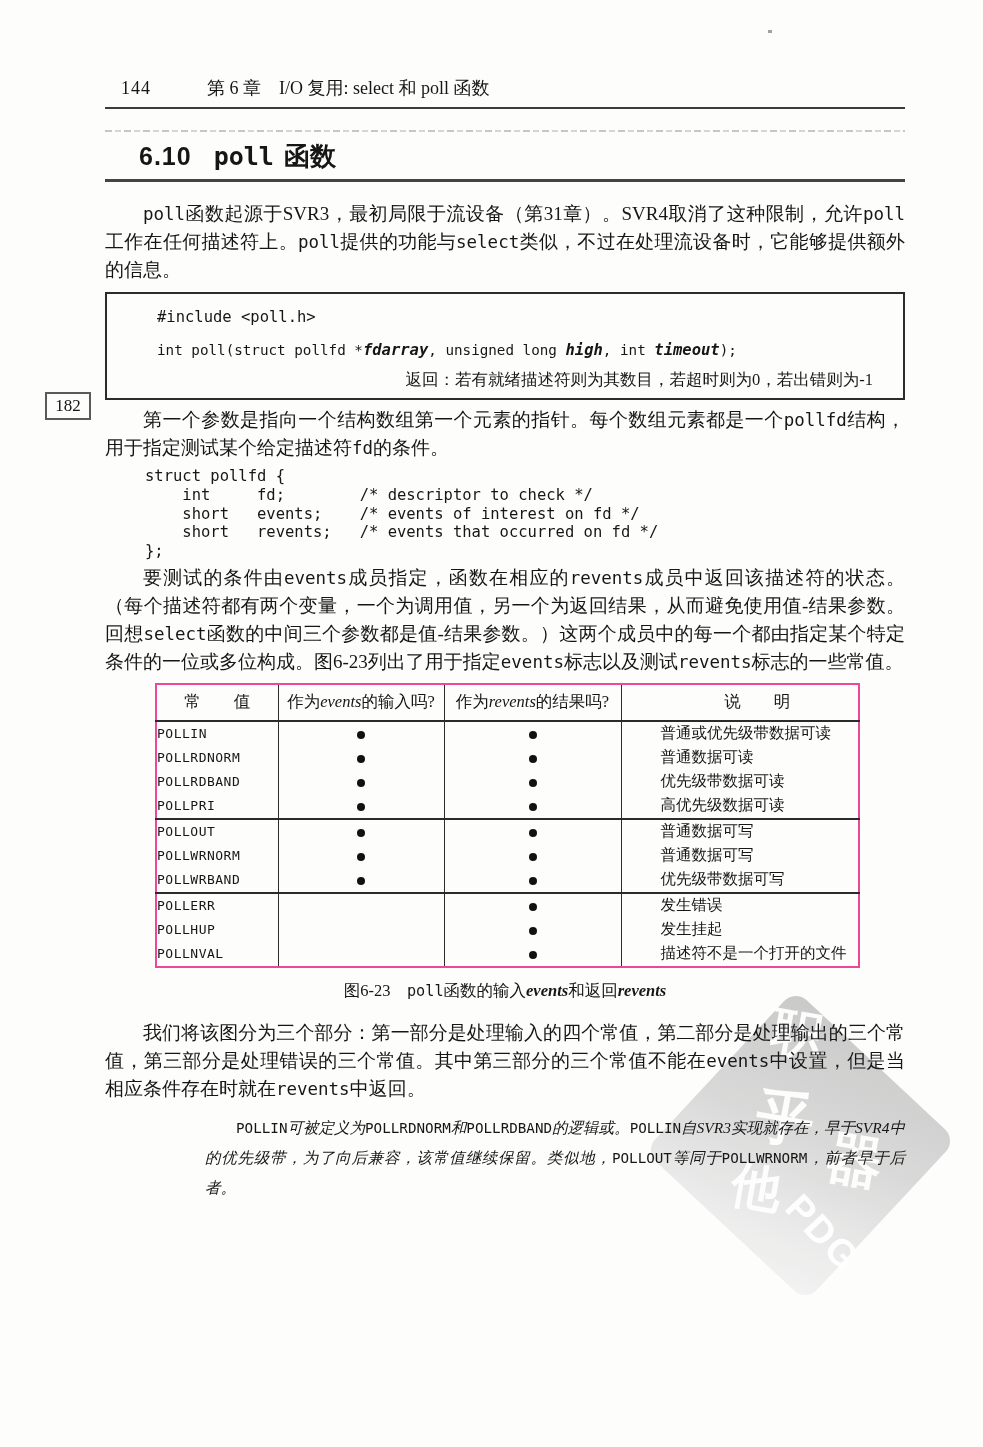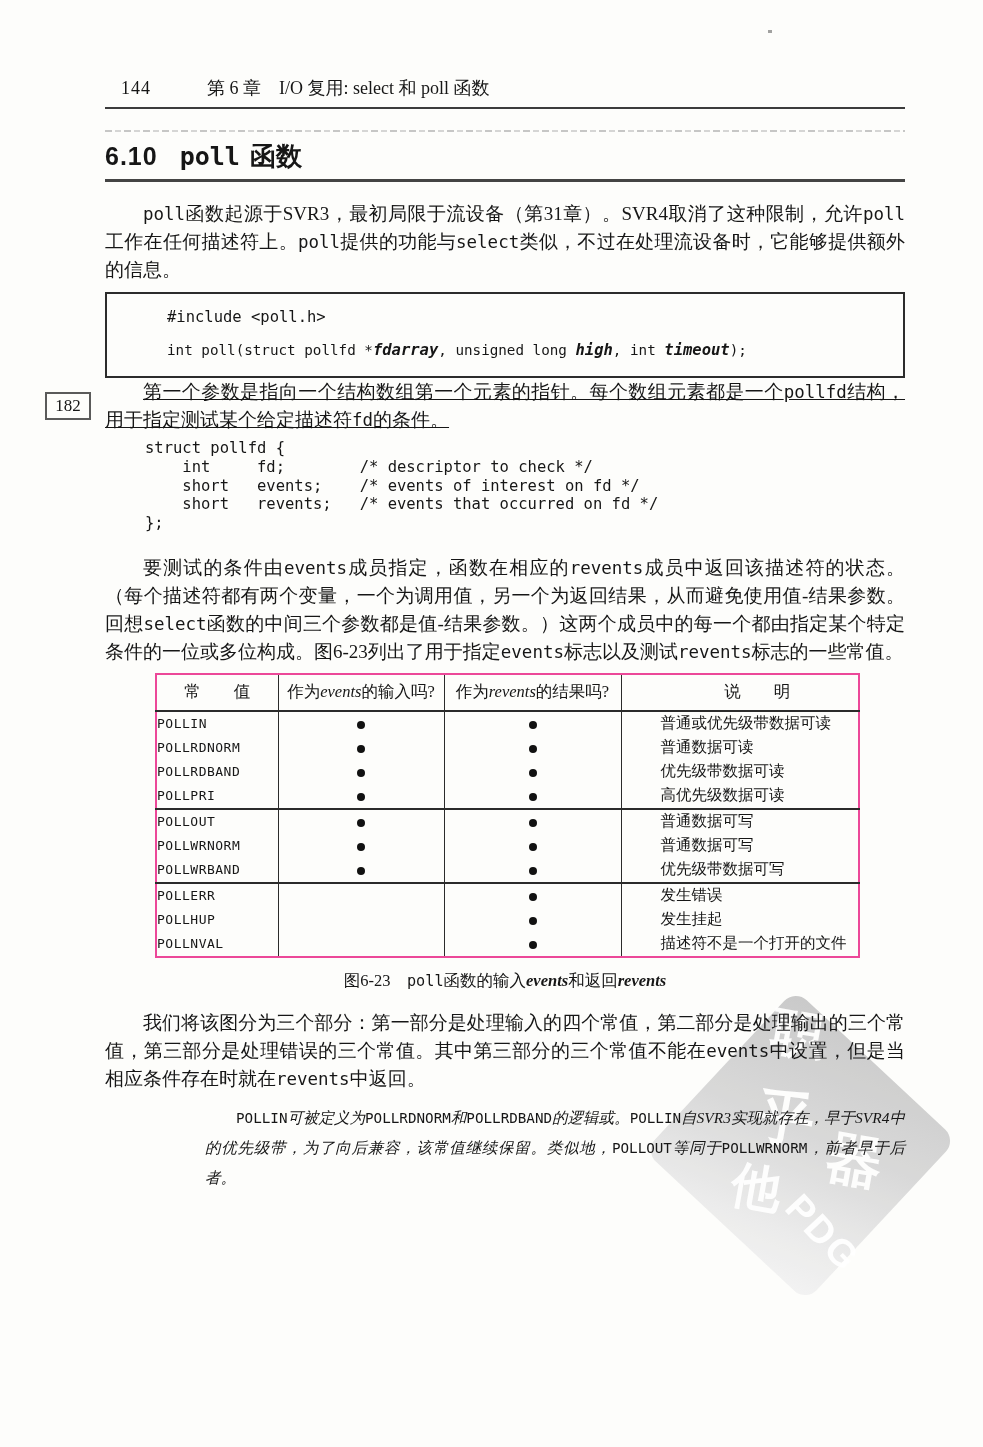--- a/index.html
+++ b/index.html
@@ -11,40 +11,40 @@
   .content{position:relative; margin:0 78px 0 105px; width:800px; z-index:2;}
 
   
   .hdr{display:flex; align-items:baseline; padding-top:76px; font-size:18px;font-family:Liberation Serif, serif;}
   .hdr .pnum{margin-left:16px; letter-spacing:1px;}
   .hdr .chap{margin-left:56px;}
   .rule{height:2px; background:#3c3c3c; margin-top:7px;}
   .squiggle{height:2px; margin-top:21px; opacity:.55;
     background:repeating-linear-gradient(90deg,#9a9a9a 0 7px, transparent 7px 10px, #b5b5b5 10px 16px, transparent 16px 19px);}
   .section-heading{display:flex; align-items:baseline; margin-top:7px;
-    font-weight:bold; font-family:"Liberation Sans","DejaVu Sans",sans-serif;}
+    font-weight:bold; font-family:"Liberation Sans","DejaVu Sans",sans-serif;margin-left:34px;}
   .sec-num{font-size:25px; letter-spacing:1px;}
   .sec-code{font-size:25px; margin-left:22px; font-family:"DejaVu Sans Mono","Liberation Mono",monospace;}
   .sec-cn{font-size:26px; margin-left:10px;}
   .heading-rule{height:3px; background:#444; margin-top:5px;}
 
   
   .para{font-size:19px; line-height:28px; text-align:justify; text-indent:2em; margin:0;}
   .p1{margin-top:18px;}
-  .p2{margin-top:0;text-decoration:underline;}
-  .p3{margin-top:21px;}
+  .p2{margin-top:6px;}
+  .p3{margin-top:3px;}
   .p4{margin-top:17px;}
   .p5{margin-top:0;}
   .mono{font-family:"DejaVu Sans Mono","Liberation Mono",monospace; font-style:normal; font-size:0.92em;}
   .ital{font-style:italic;}
   .boldital{font-style:italic; font-weight:bold;}
 
   
   .code-box{margin-top:8px; border:2px solid #2c2c2c; padding:13px 30px 7px 50px; background:#fdfdfb;}
-  .code-line{font-family:"DejaVu Sans Mono","Liberation Mono",monospace; font-size:15.5px; line-height:20px;margin-left:10px;}
+  .code-line{font-family:"DejaVu Sans Mono","Liberation Mono",monospace; font-size:15.5px; line-height:20px;}
   .code-gap1{height:13px;}
   .code-gap2{height:9px;}
   .return-line{font-size:16.5px; text-align:right; line-height:22px;}
 
   
   .struct-pre{margin:5px 0 0 40px; font-family:"DejaVu Sans Mono","Liberation Mono",monospace;
     font-size:15.5px; line-height:18.8px; white-space:pre;}
 
   
   table.ev{border-collapse:collapse; table-layout:fixed; margin:7px 0 0 50px; width:703px;
@@ -119,20 +119,21 @@
     </div>
     <div class="heading-rule"></div>
 
     <p class="para p1"><span class="mono">poll</span><span class="">函数起源于SVR3，最初局限于流设备（第31章）。SVR4取消了这种限制，允许</span><span class="mono">poll</span><span class="">工作在任何描述符上。</span><span class="mono">poll</span><span class="">提供的功能与</span><span class="mono">select</span><span class="">类似，不过在处理流设备时，它能够提供额外的信息。</span></p>
 
     <div class="code-box">
       <div class="code-line">#include &lt;poll.h&gt;</div>
       <div class="code-gap1"></div>
       <div class="code-line"><span class="mono">int poll(struct pollfd *</span><span class="boldital">fdarray</span><span class="mono">, unsigned long </span><span class="boldital">high</span><span class="mono">, int </span><span class="boldital">timeout</span><span class="mono">);</span></div>
       <div class="code-gap2"></div>
+      <div class="return-line">返回：若有就绪描述符则为其数目，若超时则为0，若出错则为-1</div>
     </div>
 
     <p class="para p2"><span class="">第一个参数是指向一个结构数组第一个元素的指针。每个数组元素都是一个</span><span class="mono">pollfd</span><span class="">结构，用于指定测试某个给定描述符</span><span class="mono">fd</span><span class="">的条件。</span></p>
 
     <pre class="struct-pre">struct pollfd {
     int     fd;        /* descriptor to check */
     short   events;    /* events of interest on fd */
     short   revents;   /* events that occurred on fd */
 };</pre>
 

